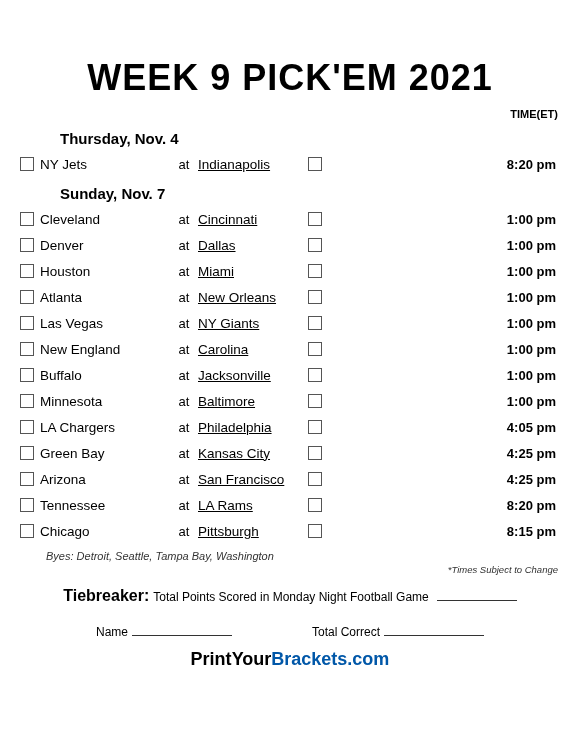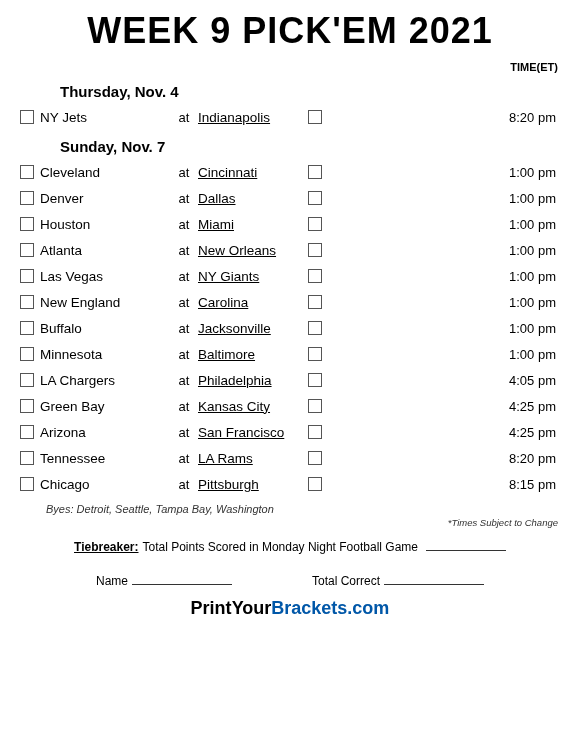--- a/index.html
+++ b/index.html
@@ -10,20 +10,21 @@
       min-height: 751px;
       padding: 10px 20px 15px 20px;
     }
     .title {
       text-align: center;
       font-size: 36px;
       font-weight: 900;
       line-height: 1.15;
       margin-bottom: 10px;
       letter-spacing: 1px;
+      margin-top: 47px;
     }
     .section-header {
       font-weight: bold;
       font-size: 15px;
       margin: 8px 0 4px 40px;
     }
     .time-header {
       display: flex;
       justify-content: flex-end;
       font-weight: bold;
@@ -64,20 +65,21 @@
       text-decoration: underline;
     }
     .team-away-name {
       flex: 1;
     }
     .time-col {
       flex: 1;
       text-align: right;
       font-size: 13px;
       padding-right: 4px;
+      font-weight: bold;
     }
     .byes {
       font-size: 11px;
       font-style: italic;
       color: #333;
       margin-top: 6px;
       margin-left: 26px;
     }
     .times-note {
       font-size: 9.5px;
@@ -94,22 +96,21 @@
     }
     .tiebreaker-line {
       display: flex;
       justify-content: center;
       align-items: baseline;
       gap: 4px;
       margin-bottom: 10px;
     }
     .tiebreaker-label {
       font-weight: bold;
-      font-size: 12px;
-      text-decoration: underline;
+      font-size: 16px;
     }
     .tiebreaker-text {
       font-size: 12px;
     }
     .underline-field {
       display: inline-block;
       border-bottom: 1px solid #333;
       width: 80px;
       margin-left: 4px;
     }

